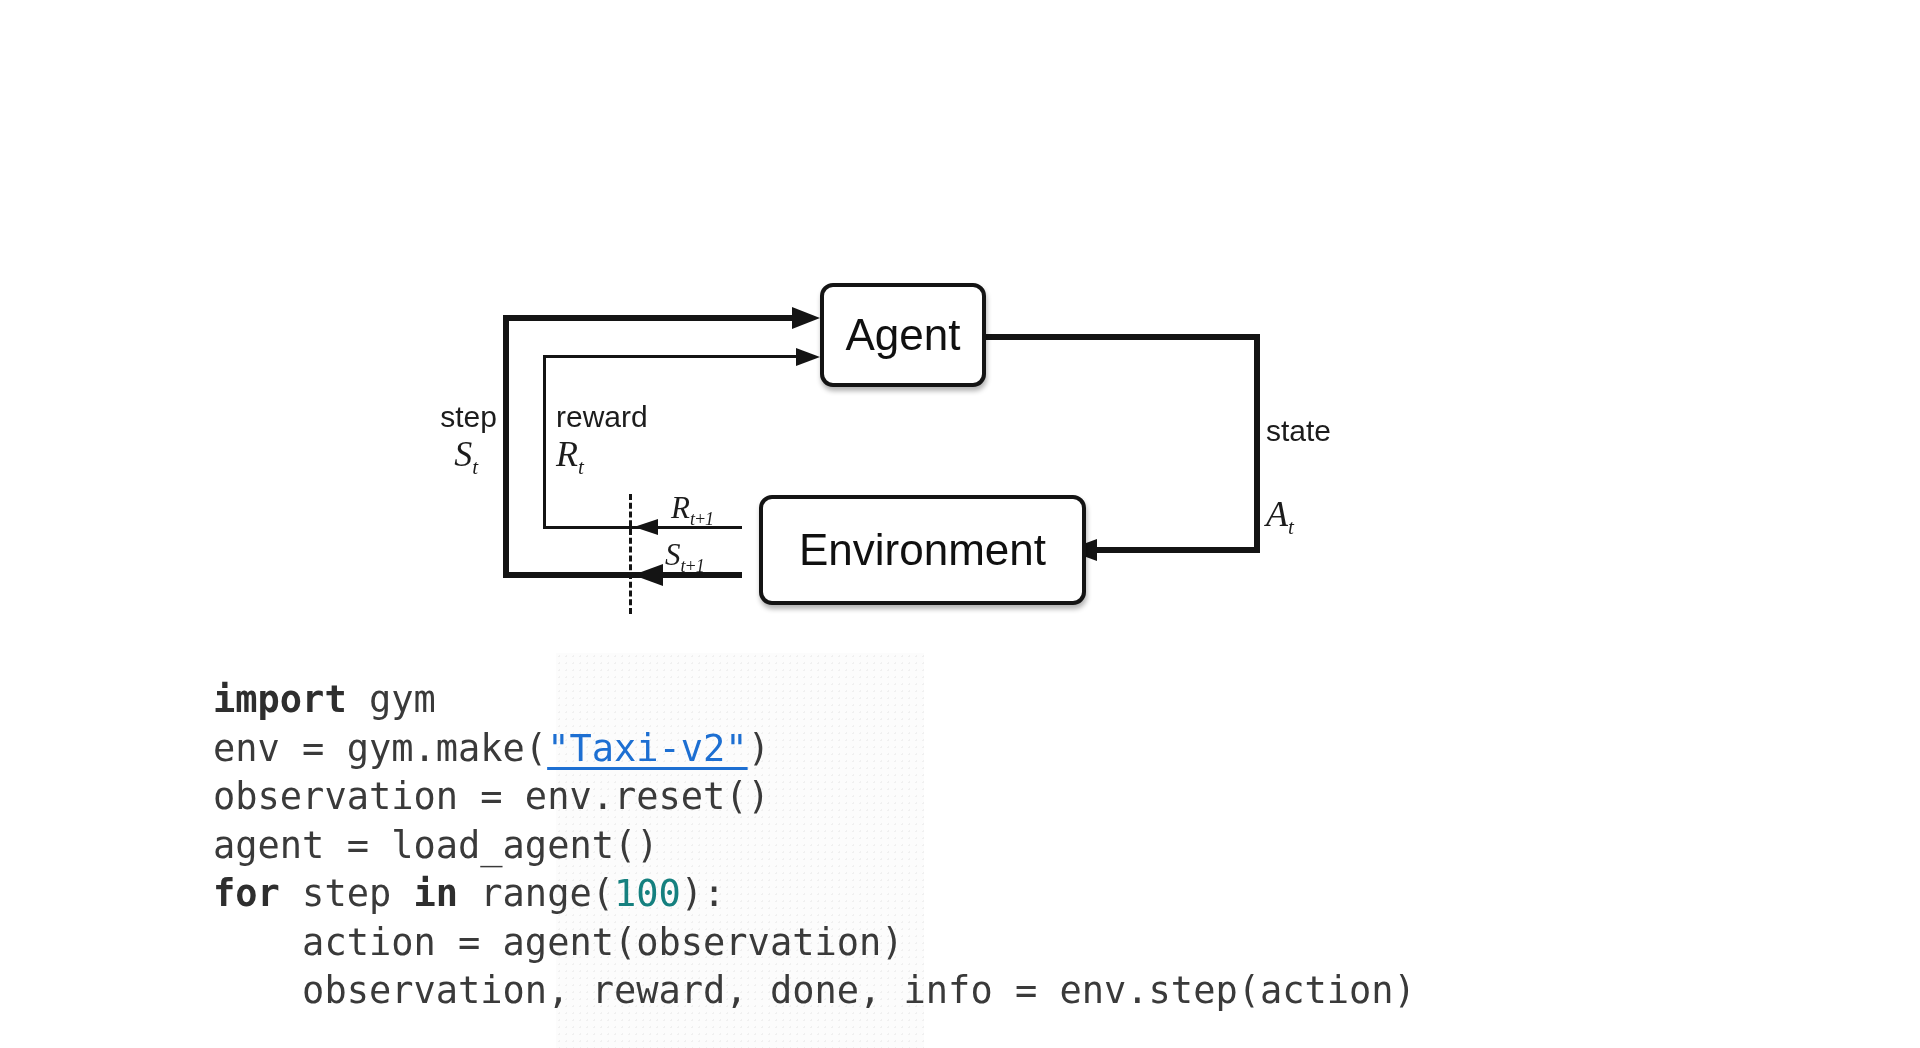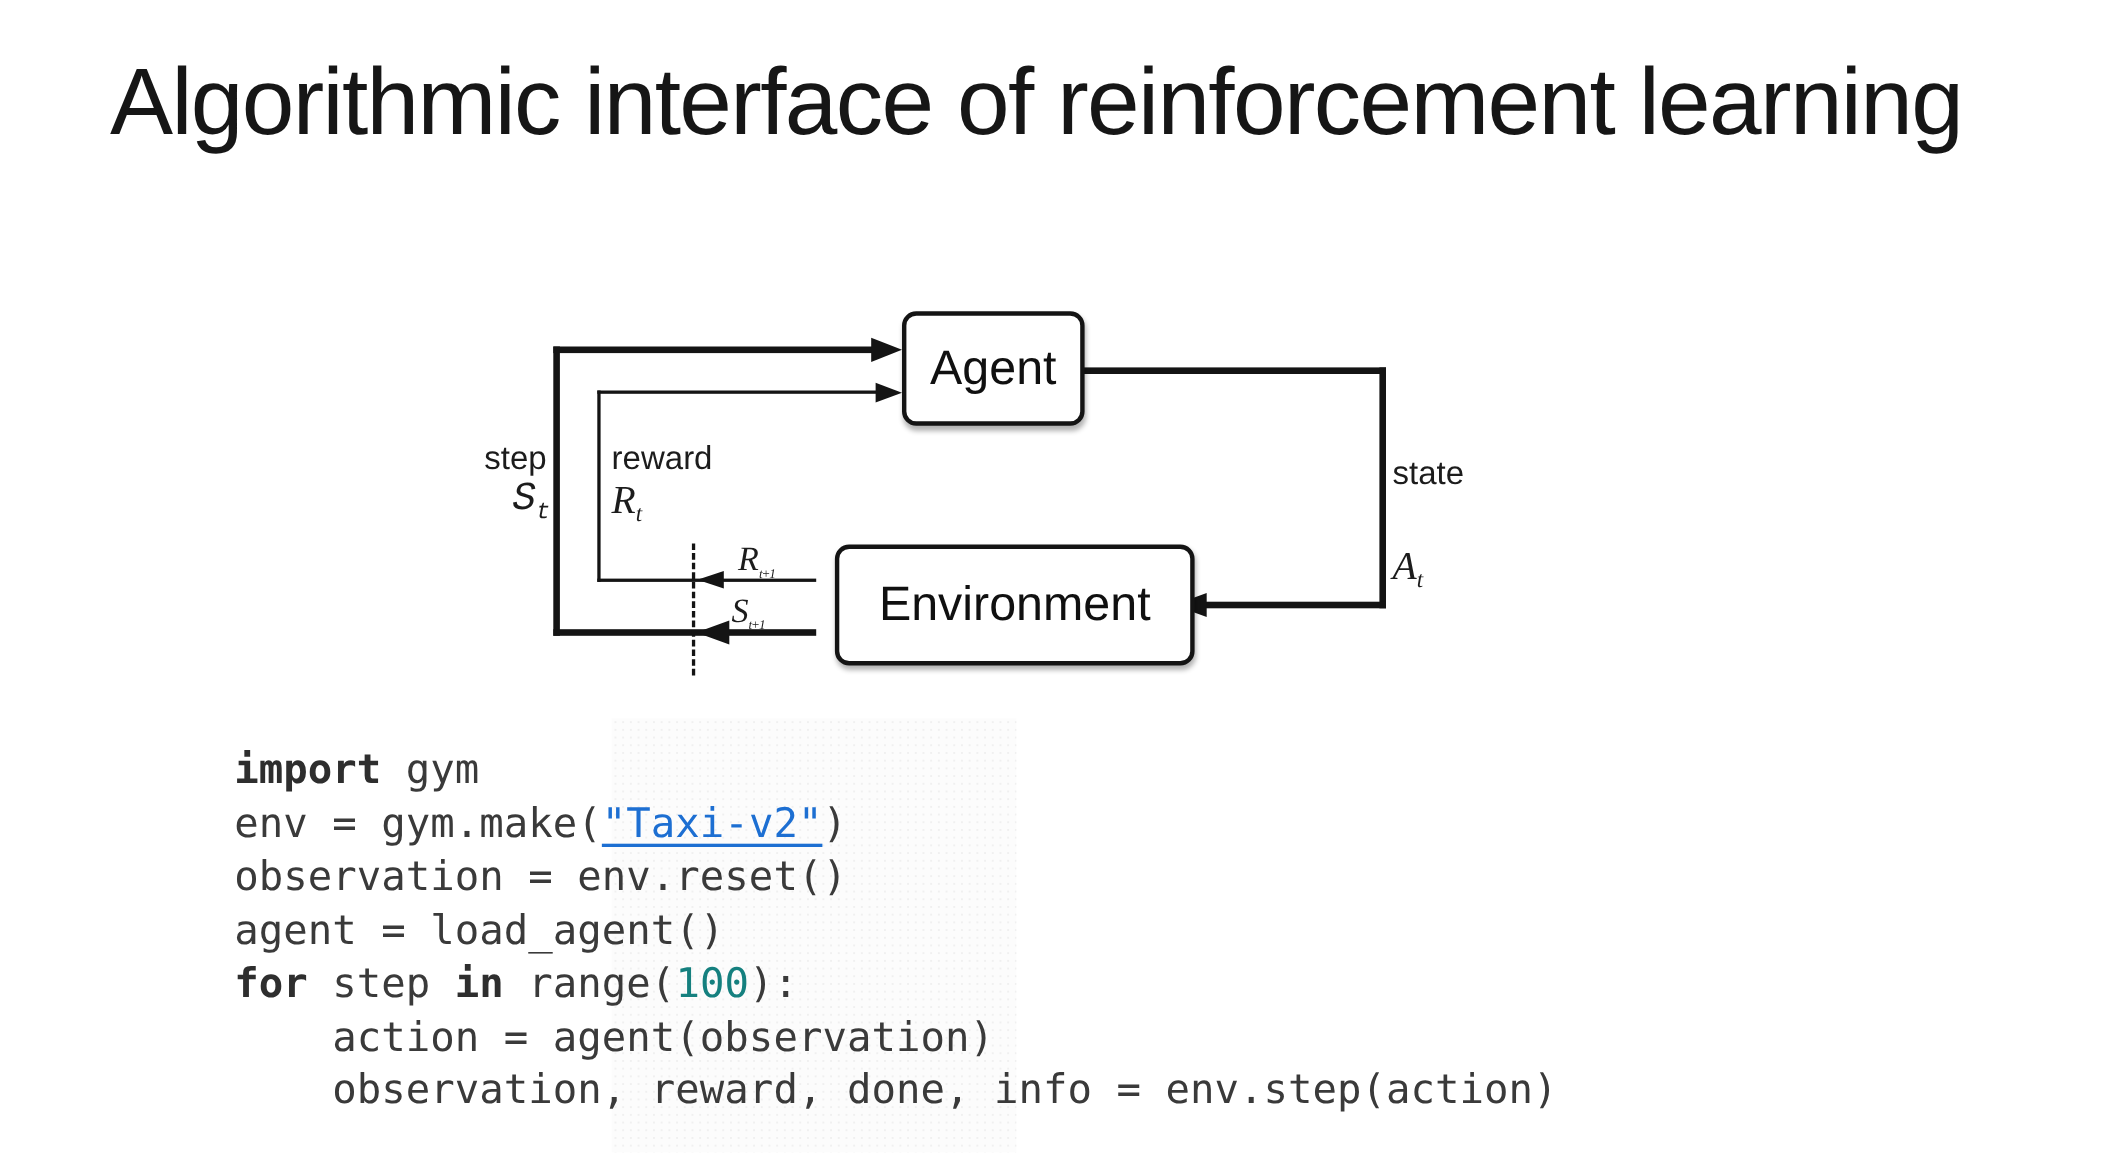--- a/index.html
+++ b/index.html
@@ -29,21 +29,21 @@
   .dashed-v{
     position:absolute;width:0;border-left:3px dashed var(--line);
   }
   .diag-label{position:absolute;font-size:30px;color:#1c1c1c;}
   .sym{
     position:absolute;font-family:"Liberation Serif","DejaVu Serif",serif;
     font-style:italic;font-size:36px;color:#1c1c1c;line-height:1;
   }
   .sym .sym-sub{font-size:21px;font-style:italic;vertical-align:-8px;letter-spacing:-1px;}
   .sym-small{font-size:31px;}
-  .sym-small .sym-sub{font-size:12px;vertical-align:-7px;}
+  .sym-small .sym-sub{font-size:18px;vertical-align:-7px;}
   .ralign{text-align:right;}
   
   .texture{
     position:absolute;left:556px;top:653px;width:368px;height:395px;
     background-color:#fcfcfc;
     background-image:radial-gradient(#f0f0f0 1px, transparent 1px);
     background-size:7px 7px;
   }
   
   .code{
@@ -54,21 +54,20 @@
   }
   .tok-kw{font-weight:bold;color:var(--kw);}
   .tok-num{color:var(--num);}
   .tok-link{color:var(--link);text-decoration:underline;text-underline-offset:6px;cursor:pointer;}
 </style>
 </head>
 <body>
 
 <div class="slide">
 
-  <div class="title">Algorithmic interface of reinforcement learning</div>
 
   <div class="texture"></div>
 
   <div>
 
     <div class="line" style="left:503px;top:315px;width:296px;height:6px;"></div>
     <div class="arrow arrow-right-big" style="left:792px;top:307px;"></div>
     <div class="line" style="left:503px;top:315px;width:6px;height:263px;"></div>
     <div class="line" style="left:503px;top:572px;width:239px;height:6px;"></div>
     <div class="arrow arrow-left-big" style="left:633px;top:564px;"></div>
@@ -87,21 +86,21 @@
     <div class="dashed-v" style="left:629px;top:494px;height:120px;"></div>
 
     <div class="box" style="left:820px;top:283px;width:158px;height:96px;">
       <span class="box-label">Agent</span>
     </div>
     <div class="box" style="left:759px;top:495px;width:319px;height:102px;">
       <span class="box-label">Environment</span>
     </div>
 
     <div class="diag-label ralign" style="left:397px;top:400px;width:100px;">step</div>
-    <div class="sym ralign" style="left:411px;top:436px;width:88px;font-family:Liberation Mono, monospace;">
+    <div class="sym ralign" style="left:389px;top:436px;width:88px;">
       <span>S</span><span class="sym-sub">t</span>
     </div>
 
     <div class="diag-label" style="left:556px;top:400px;">reward</div>
     <div class="sym" style="left:556px;top:436px;">
       <span>R</span><span class="sym-sub">t</span>
     </div>
 
     <div class="sym sym-small" style="left:671px;top:492px;">
       <span>R</span><span class="sym-sub">t+1</span>

